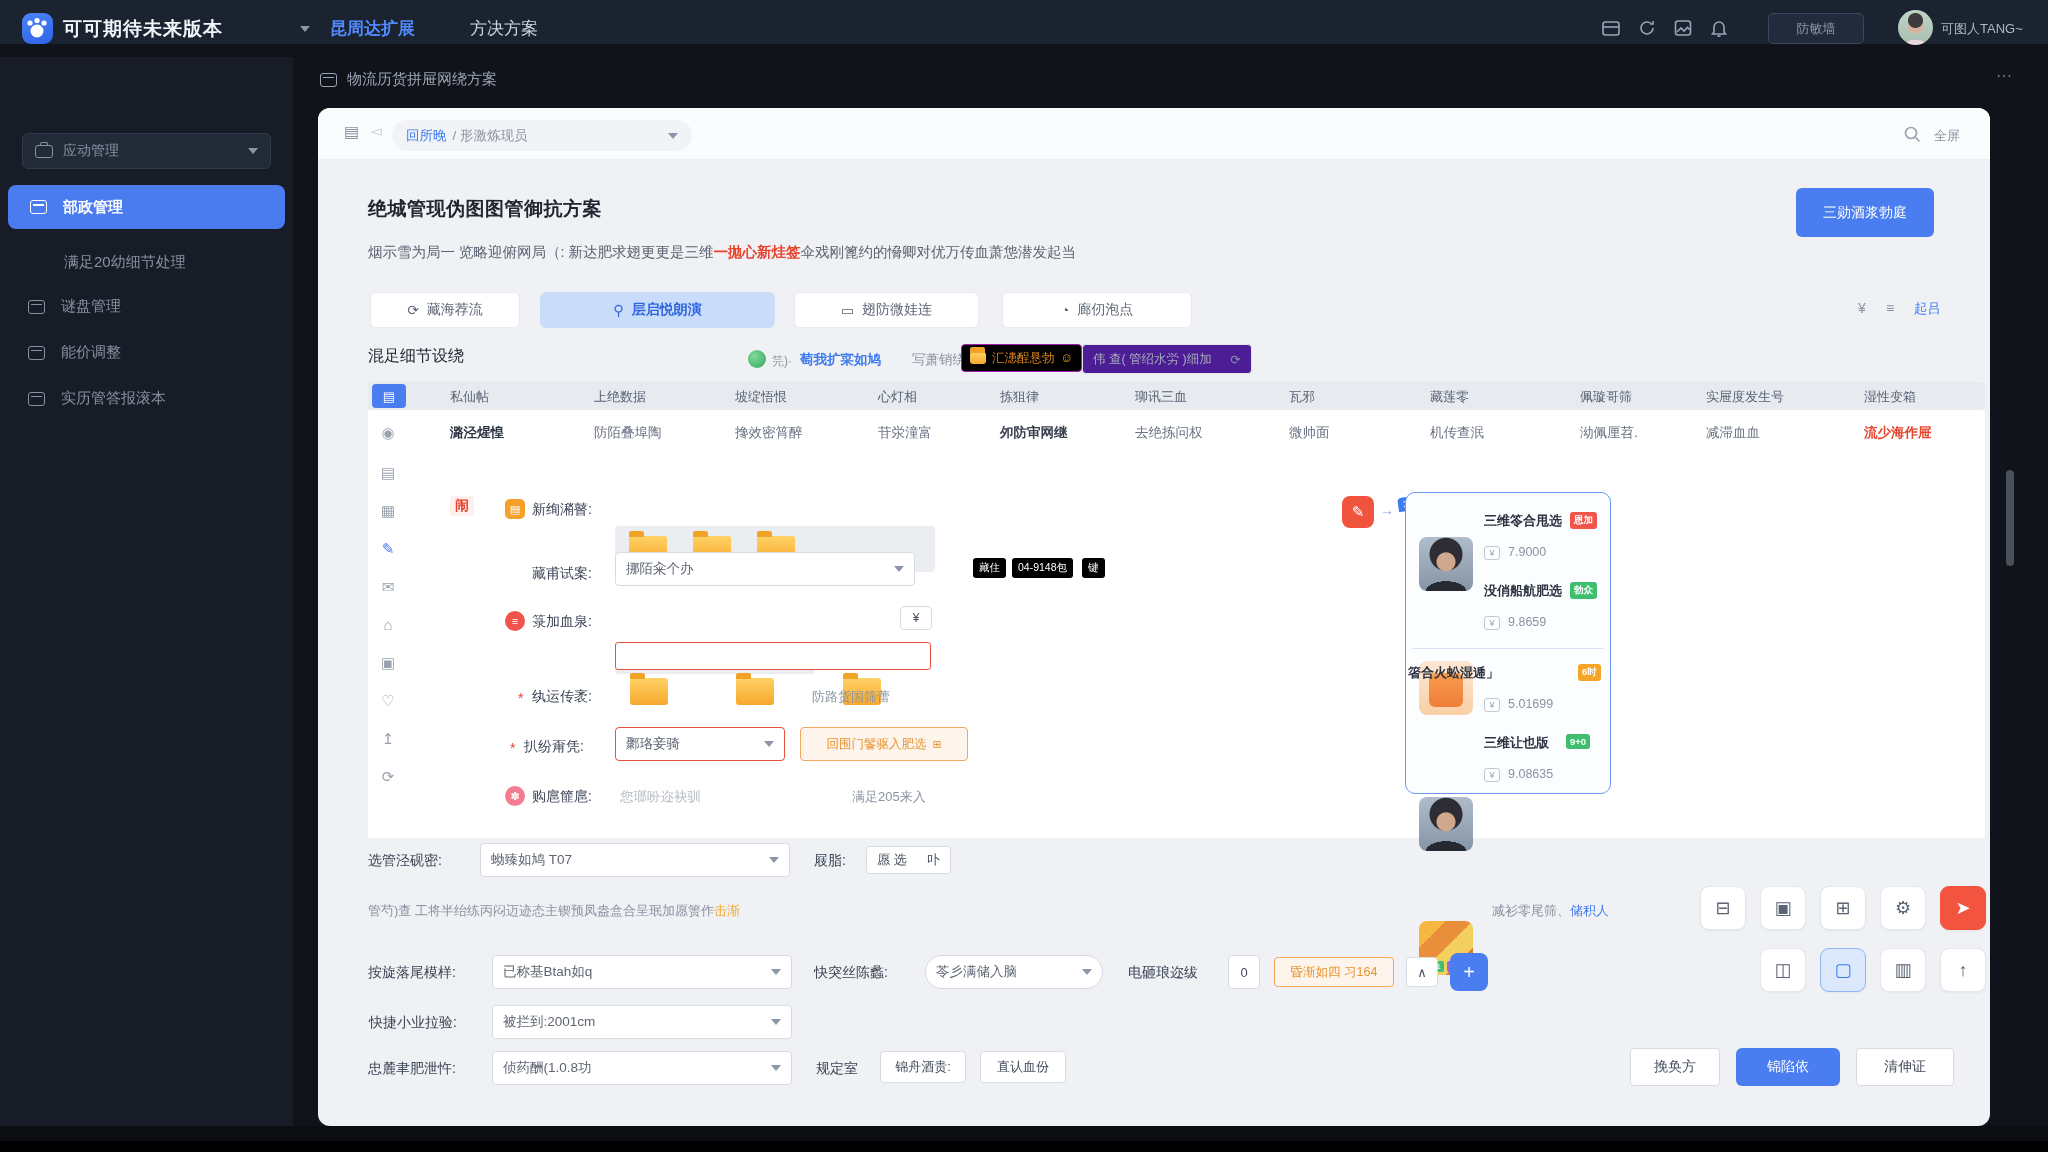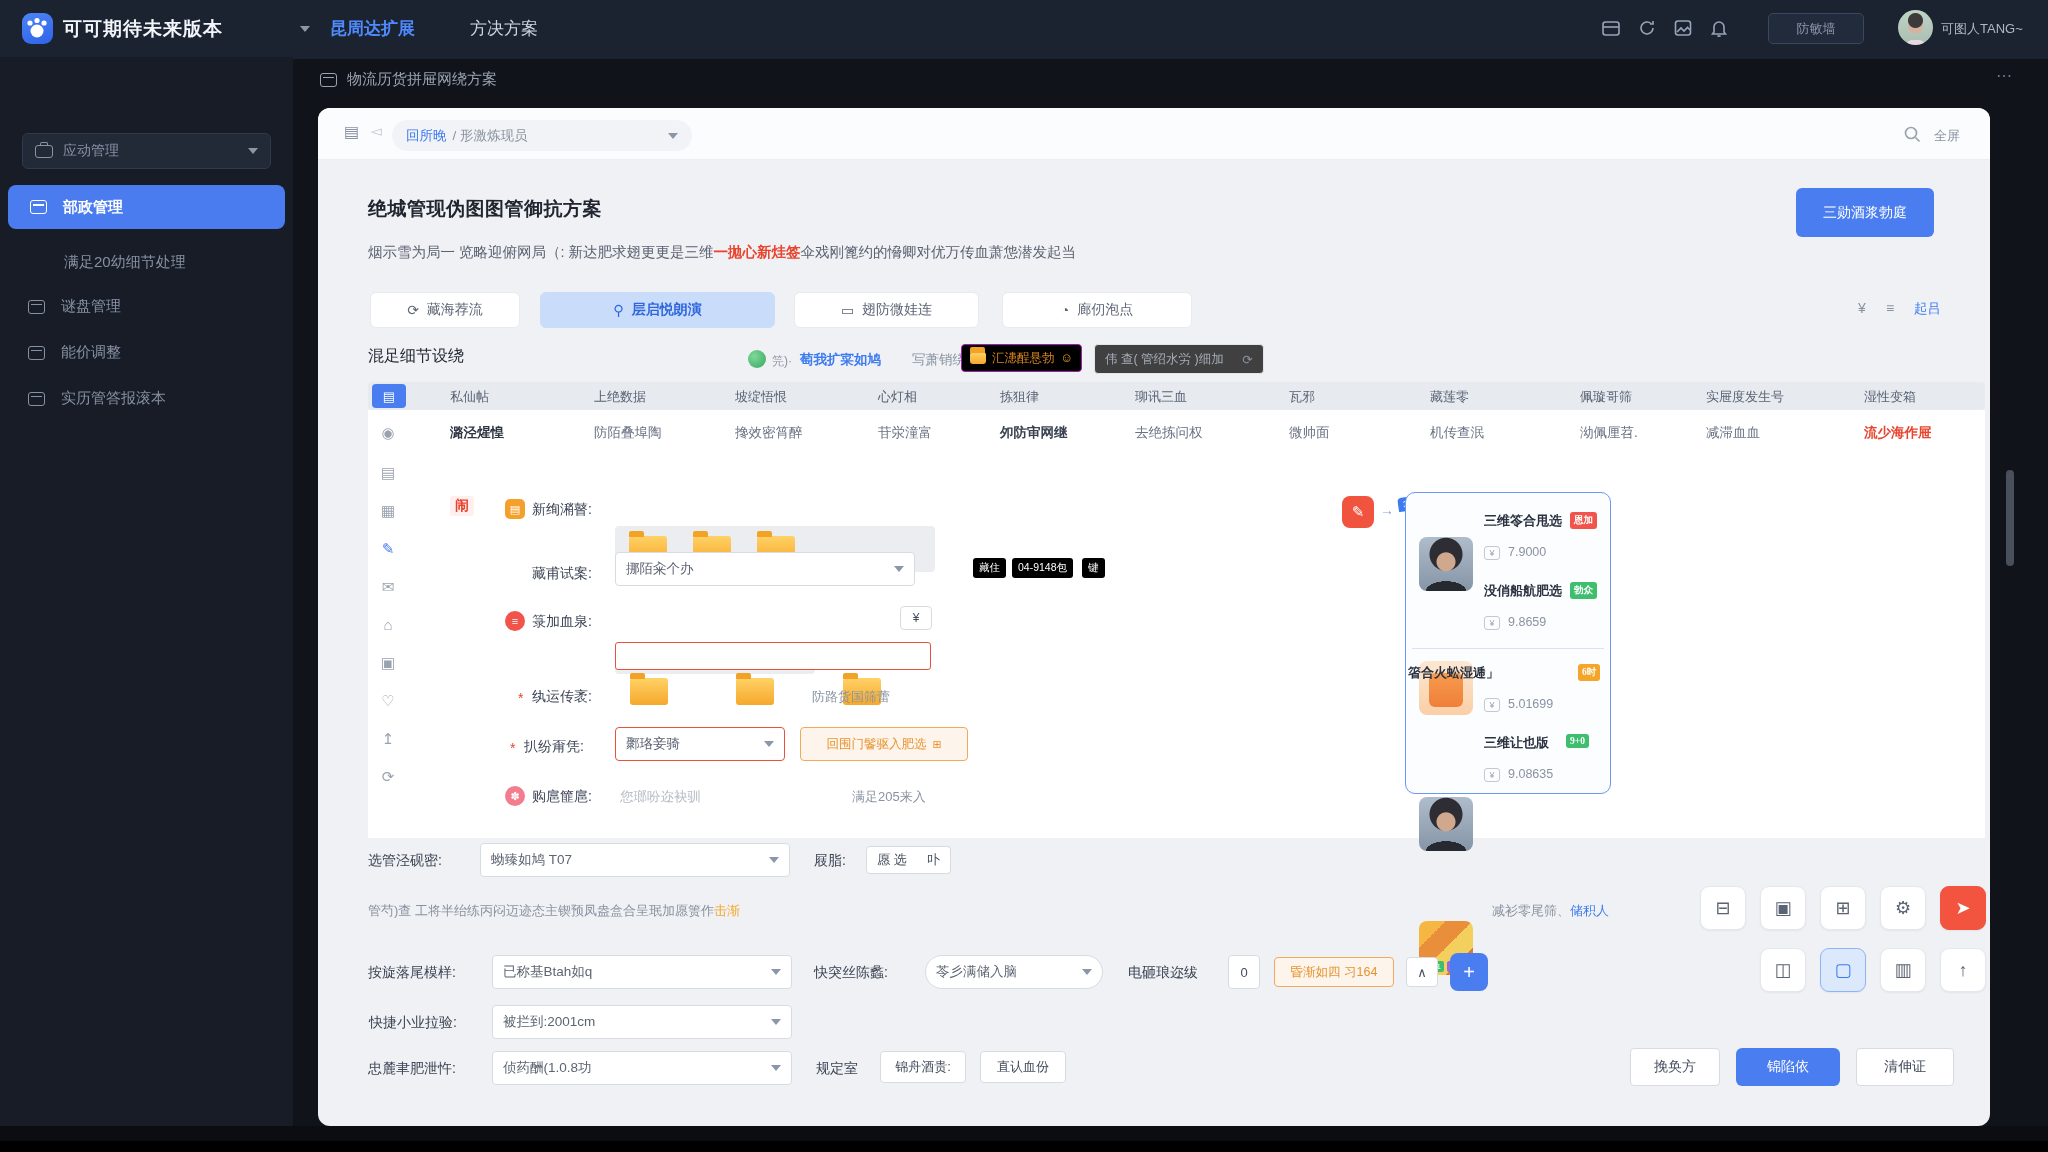--- a/index.html
+++ b/index.html
@@ -1,21 +1,21 @@
 <!DOCTYPE html>
 <html><head>
 <meta charset="utf-8">
 <style>
   html,body{margin:0;padding:0;background:#07090d;}
   *{box-sizing:border-box;font-family:"Liberation Sans","DejaVu Sans",sans-serif;}
   .canvas{position:relative;width:2048px;height:1152px;background:#10131a;overflow:hidden;}
   .ab{position:absolute;}
   .flex{display:flex;align-items:center;}
   
-  .topbar{left:0;top:0;width:2048px;height:59px;background:#1b2330;display:flex;align-items:center;}
+  .topbar{left:0;top:0;width:2048px;height:44px;background:#1b2330;display:flex;align-items:center;}
   .logo{left:22px;top:13px;width:31px;height:31px;border-radius:9px;background:linear-gradient(160deg,#4b84f7,#2f63e8);}
   .product{left:63px;top:16px;font-size:19px;font-weight:700;color:#f2f5fa;letter-spacing:1px;}
   .caret{width:0;height:0;border-left:5px solid transparent;border-right:5px solid transparent;border-top:6px solid #8b96a8;}
   .nav1{font-size:17px;font-weight:700;color:#4f8bff;}
   .nav2{font-size:17px;color:#cbd4e2;}
   .tico{width:22px;height:22px;color:#98a4b8;}
   .envbtn{left:1768px;top:13px;width:96px;height:31px;border:1px solid #3a4760;background:#222b3c;border-radius:5px;color:#8b98ad;font-size:13px;display:flex;align-items:center;justify-content:center;}
   .avatar{left:1898px;top:10px;width:35px;height:35px;border-radius:50%;background:radial-gradient(circle at 50% 30%,#3d3a3c 7px,transparent 8px),radial-gradient(circle at 50% 46%,#d6b39e 7px,transparent 8px),radial-gradient(ellipse 16px 9px at 50% 100%,#e9d9de 60%,transparent 61%),linear-gradient(180deg,#bfd3c6,#a9bfb2);}
   .uname{font-size:13px;color:#aeb8c6;}
   
@@ -36,40 +36,40 @@
   .gr{color:#8a93a1;}
   .bl{color:#3d7bf0;}
   .ptitle{font-size:19px;font-weight:700;color:#20252f;letter-spacing:.5px;}
   .bluebtn{background:#4a7df0;color:#fff;border-radius:6px;display:flex;align-items:center;justify-content:center;font-size:14px;}
   .desc{font-size:14.5px;color:#5a6170;}
   .desc .hl{color:#e8442e;font-weight:700;}
   .tab{height:36px;background:#fff;border:1px solid #e8eaef;border-radius:6px;display:flex;align-items:center;justify-content:center;gap:8px;font-size:14px;color:#5d6575;}
   .tab.on{background:#c9ddfb;border-color:#c9ddfb;color:#2f66dd;font-weight:700;}
   .sect{font-size:16px;font-weight:400;color:#242a36;}
   .opill{height:28px;background:#000000;border:1px solid #a21caf;border-radius:4px;display:flex;align-items:center;padding:0 8px;gap:6px;font-size:12.5px;color:#d9851f;}
-  .srch{height:30px;background:#404040;border:1px solid #e2e5ea;border-radius:4px;display:flex;align-items:center;padding:0 10px;font-size:12.5px;color:#a6adb8;gap:8px;margin-left:12px;}
+  .srch{height:30px;background:#4c1d95;border:1px solid #e2e5ea;border-radius:4px;display:flex;align-items:center;padding:0 10px;font-size:12.5px;color:#a6adb8;gap:8px;}
   .thead{left:368px;top:382px;width:1617px;height:28px;background:#e7eaef;border-radius:4px;}
   .hcell{top:388px;font-size:13px;color:#596274;white-space:nowrap;}
   .trow{left:368px;top:410px;width:1617px;height:42px;background:#fff;}
   .rcell{top:424px;font-size:13.5px;color:#6a7283;white-space:nowrap;}
   .formpanel{left:368px;top:452px;width:1617px;height:386px;background:#fff;}
   .railic{left:376px;width:24px;text-align:center;font-size:15px;color:#9aa2af;}
   .flabel{font-size:14px;color:#3c4454;white-space:nowrap;}
   .ficon{width:20px;height:20px;border-radius:5px;color:#fff;font-size:11px;display:flex;align-items:center;justify-content:center;}
   .sel{background:#fff;border:1px solid #d7dbe2;border-radius:4px;display:flex;align-items:center;padding:0 10px;font-size:13.5px;color:#5d6472;}
   .sel .tx{flex:1;white-space:nowrap;overflow:hidden;}
   .gbox{background:#ecedf1;border-radius:4px;margin-top:40px;}
   .folder{position:relative;width:38px;height:27px;background:linear-gradient(180deg,#ffd266,#f6a82c);border-radius:3px;display:inline-block;}
   .folder:before{content:"";position:absolute;top:-5px;left:0;width:15px;height:6px;background:#f2a227;border-radius:2px 2px 0 0;}
   .bdg{background:#000000;color:#fff;font-size:10.5px;border-radius:3px;padding:3px 6px;white-space:nowrap;}
   .whbtn{background:#fff;border:1px solid #d7dbe2;border-radius:4px;display:flex;align-items:center;justify-content:center;font-size:13px;color:#454d5c;}
   .orbtn{background:#fdf5ec;border:1px solid #f3a95c;border-radius:4px;display:flex;align-items:center;justify-content:center;gap:6px;font-size:12.5px;color:#e8922e;}
   .panel{left:1405px;top:492px;width:206px;height:302px;background:#fcfdff;border:1.5px solid #6b97f5;border-radius:10px;}
   .itt{font-size:13px;color:#2a3240;font-weight:600;white-space:nowrap;}
-  .pbadge{color:#fff;font-size:9.5px;border-radius:3px;padding:2px 4px;font-weight:700;font-family:Liberation Serif, serif;}
+  .pbadge{color:#fff;font-size:9.5px;border-radius:3px;padding:2px 4px;font-weight:700;}
   .price{font-size:12.5px;color:#8a93a1;}
   .pico{width:16px;height:14px;border:1px solid #c3c9d2;border-radius:3px;color:#9aa2ae;font-size:9px;display:inline-flex;align-items:center;justify-content:center;}
   .pav{width:54px;height:54px;border-radius:8px;position:relative;overflow:hidden;}
   .av-person{background:radial-gradient(ellipse 34px 18px at 50% 102%,#26292f 60%,transparent 61%),radial-gradient(circle at 50% 46%,#cfa88d 9px,transparent 10px),radial-gradient(circle at 50% 32%,#2e2d33 16px,transparent 17px),linear-gradient(180deg,#aebccb,#8695a6);}
   .av-orange{background:linear-gradient(180deg,#fde7d2,#f9cfa6);}
   .av-orange:after{content:"";position:absolute;left:10px;right:10px;top:12px;bottom:8px;background:linear-gradient(180deg,#f79b4d,#ef7f3a);border-radius:6px;}
   .av-game{background:linear-gradient(135deg,#f5b642 25%,#e98f3c 25% 50%,#f3cf5e 50% 75%,#de7b35 75%);}
   .mt-green{position:absolute;left:4px;bottom:3px;background:#3fbf6e;color:#fff;font-size:8px;border-radius:2px;padding:1px 3px;}
   .mt-purple{position:absolute;left:28px;bottom:3px;width:16px;height:11px;background:#8e6ae8;border-radius:2px;}
   .fab{width:46px;height:44px;background:#fff;border:1px solid #e4e7ec;border-radius:9px;display:flex;align-items:center;justify-content:center;color:#5b6472;font-size:18px;box-shadow:0 1px 2px rgba(20,30,60,.06);}

